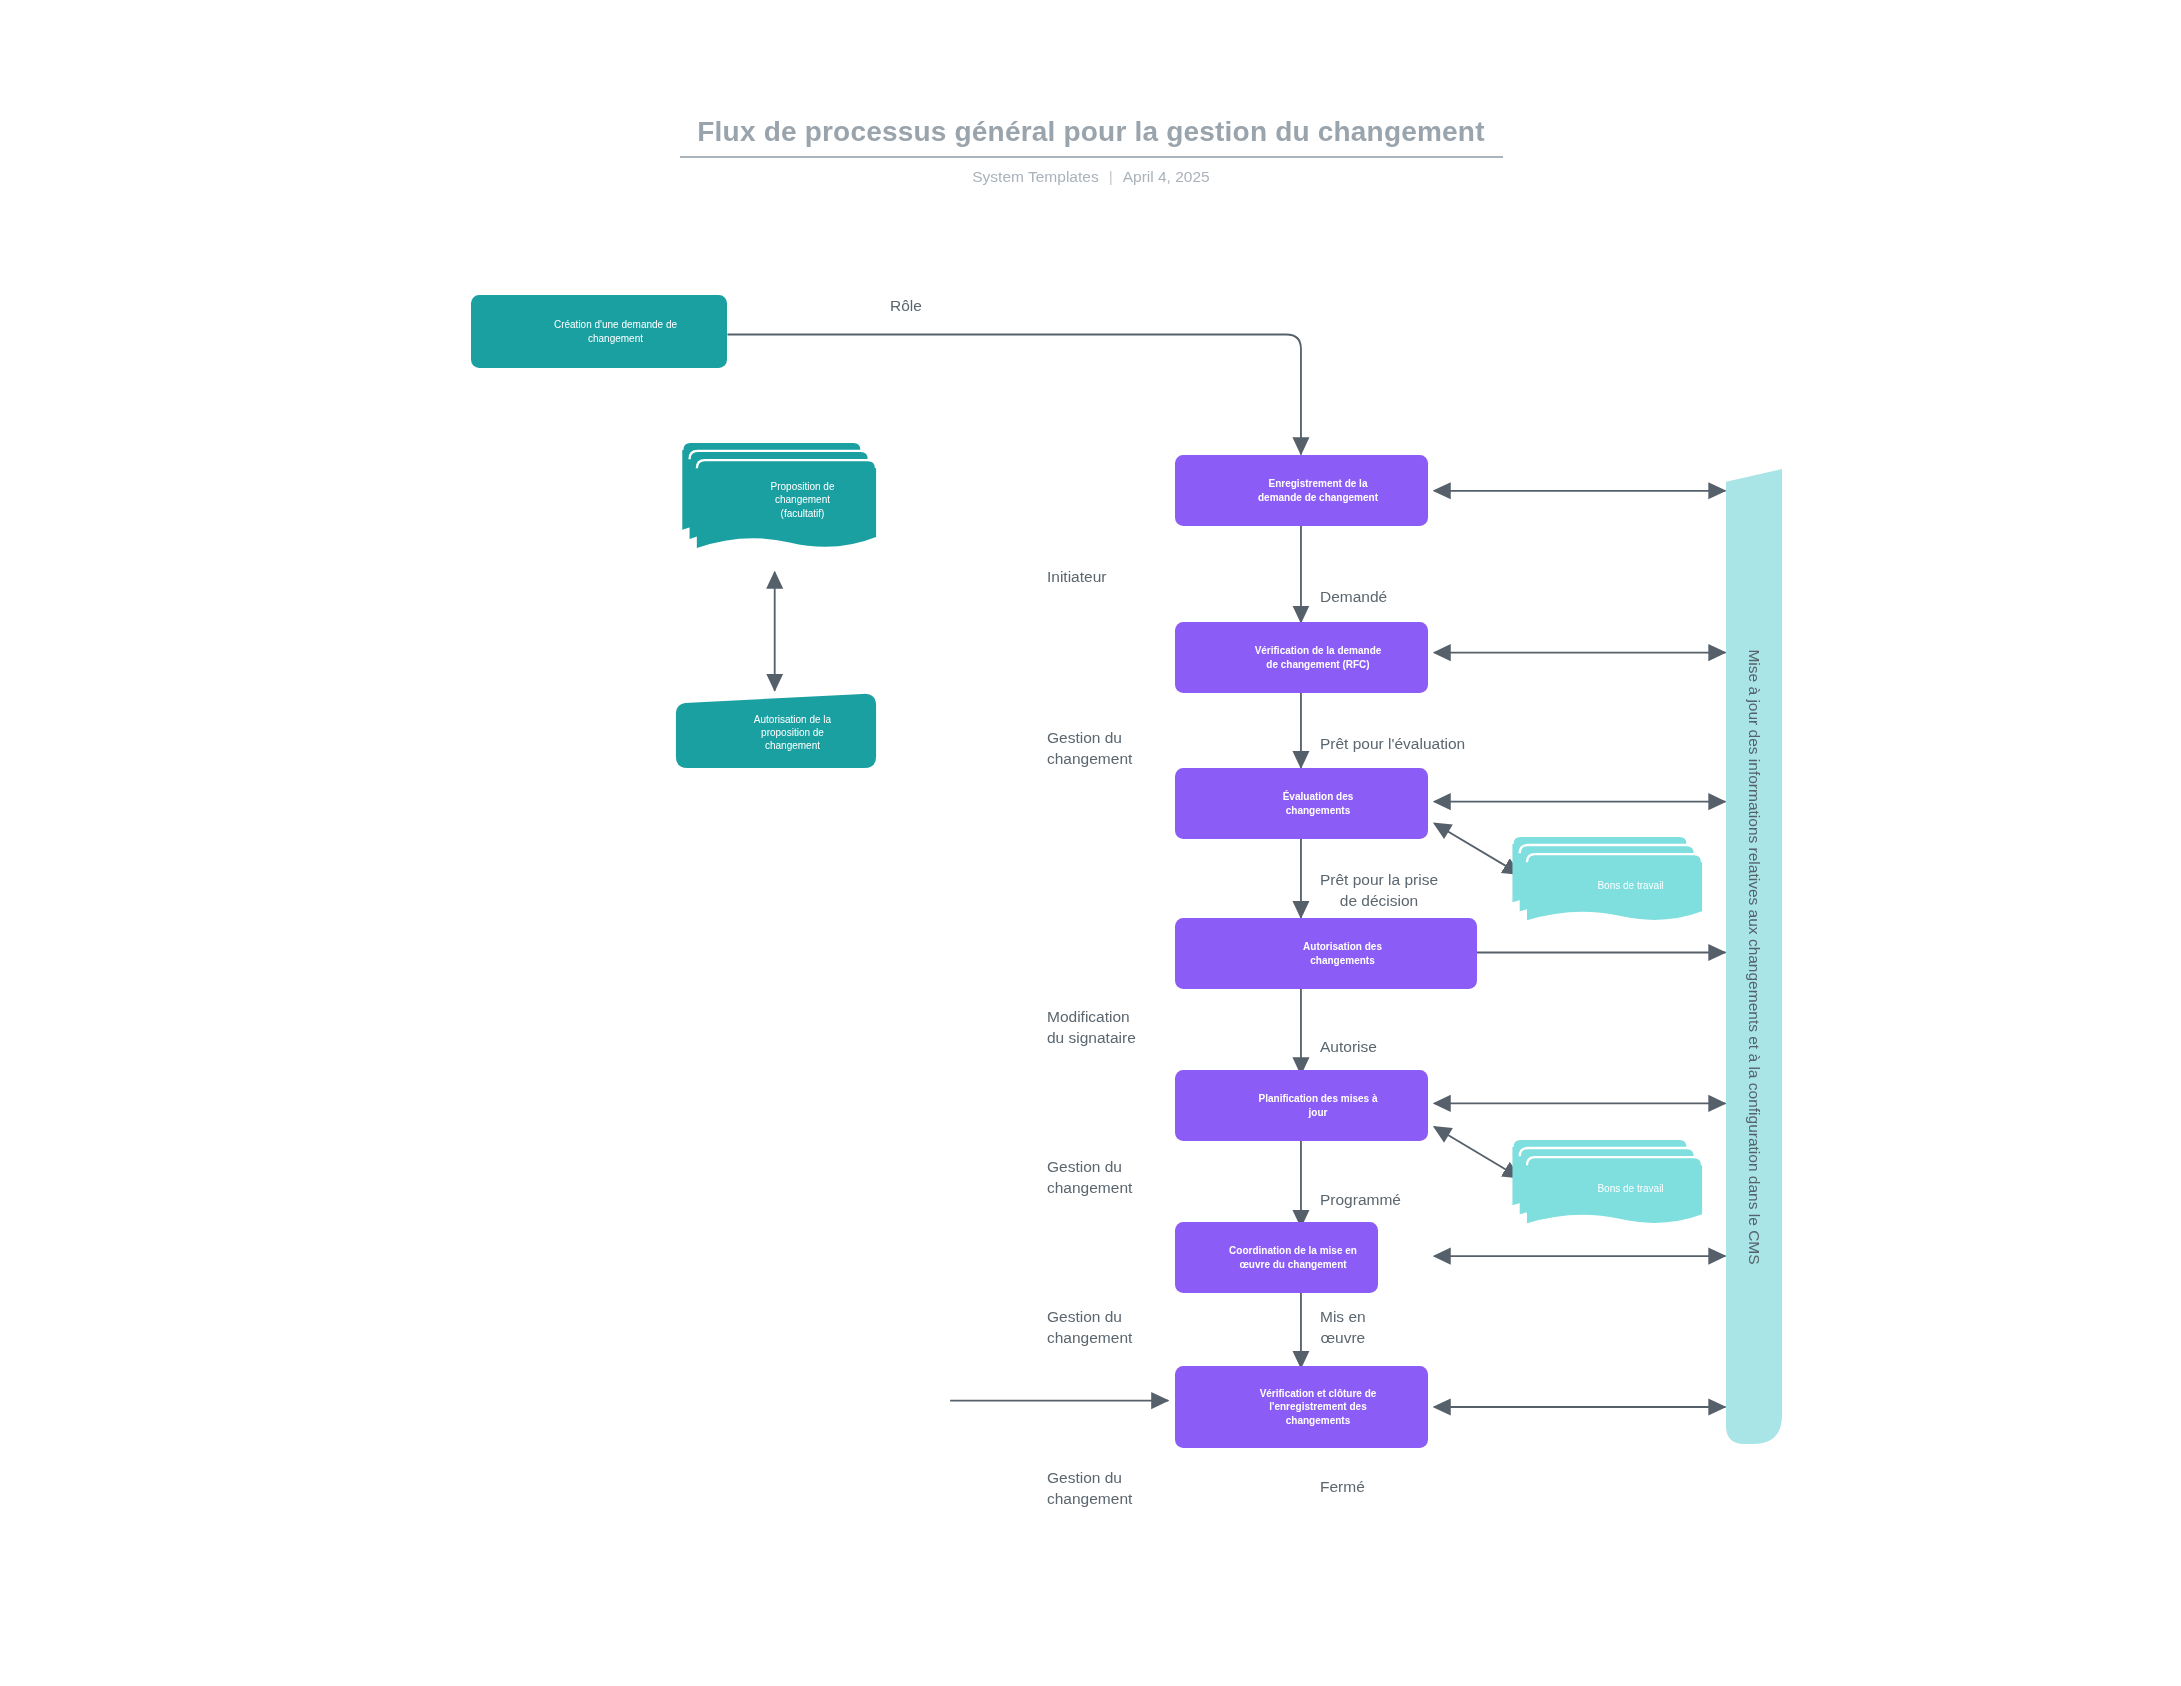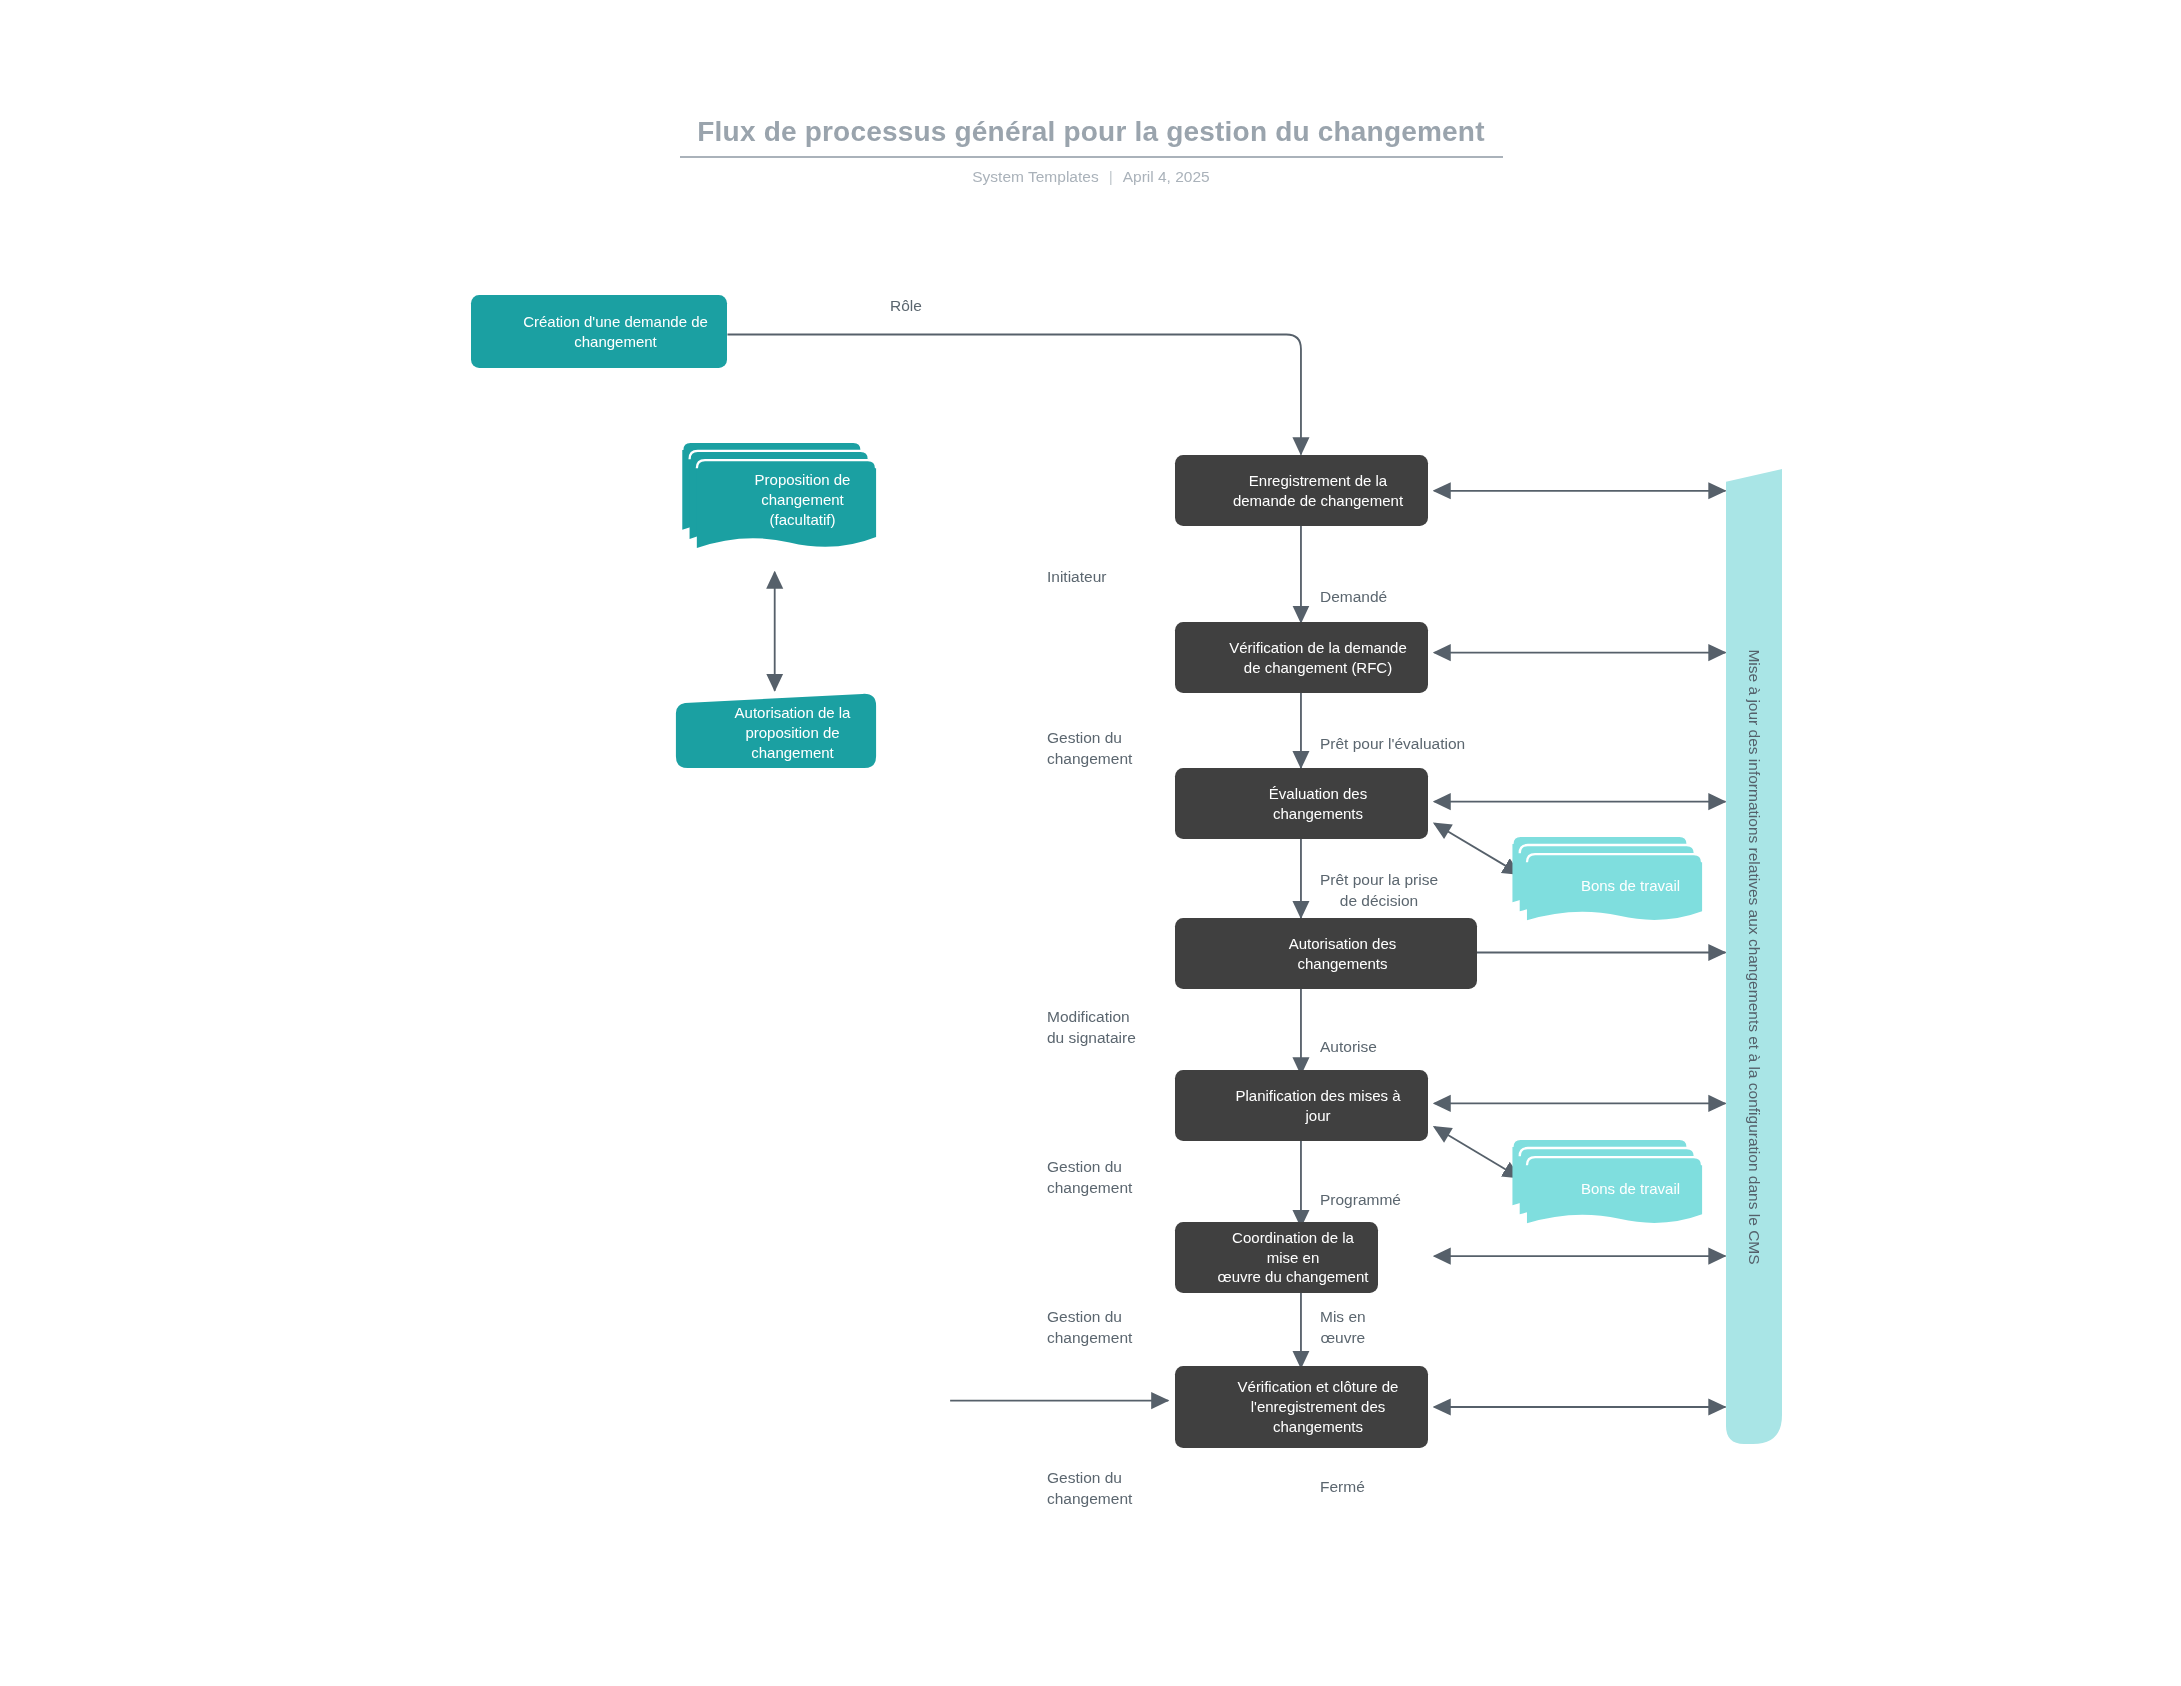--- a/index.html
+++ b/index.html
@@ -54,38 +54,38 @@
     left: 0; top: 0;
     width: 2182px; height: 1686px;
     pointer-events: none;
   }
 
   
   .node-label {
     position: relative;
     z-index: 2;
     color: #ffffff;
-    font-size: 15px;
+    font-size: 10px;
     line-height: 1.33;
     text-align: center;
     white-space: pre-line;
     margin-left: 33px;
   }
 
   
   .proc {
     position: absolute;
     display: flex;
     align-items: center;
     justify-content: center;
     border-radius: 8.2px;
     padding: 5.5px 9px;
   }
   .proc.teal-dark { background: #1ba0a2; }
-  .proc.teal-mid  { background: #404040; }
+  .proc.teal-mid  { background: #8b5cf6; font-weight: bold; }
 
   
   .docshape {
     position: absolute;
   }
   .docshape .sheet {
     position: absolute;
     left: 0; top: 0;
     width: 100%; height: 100%;
   }

